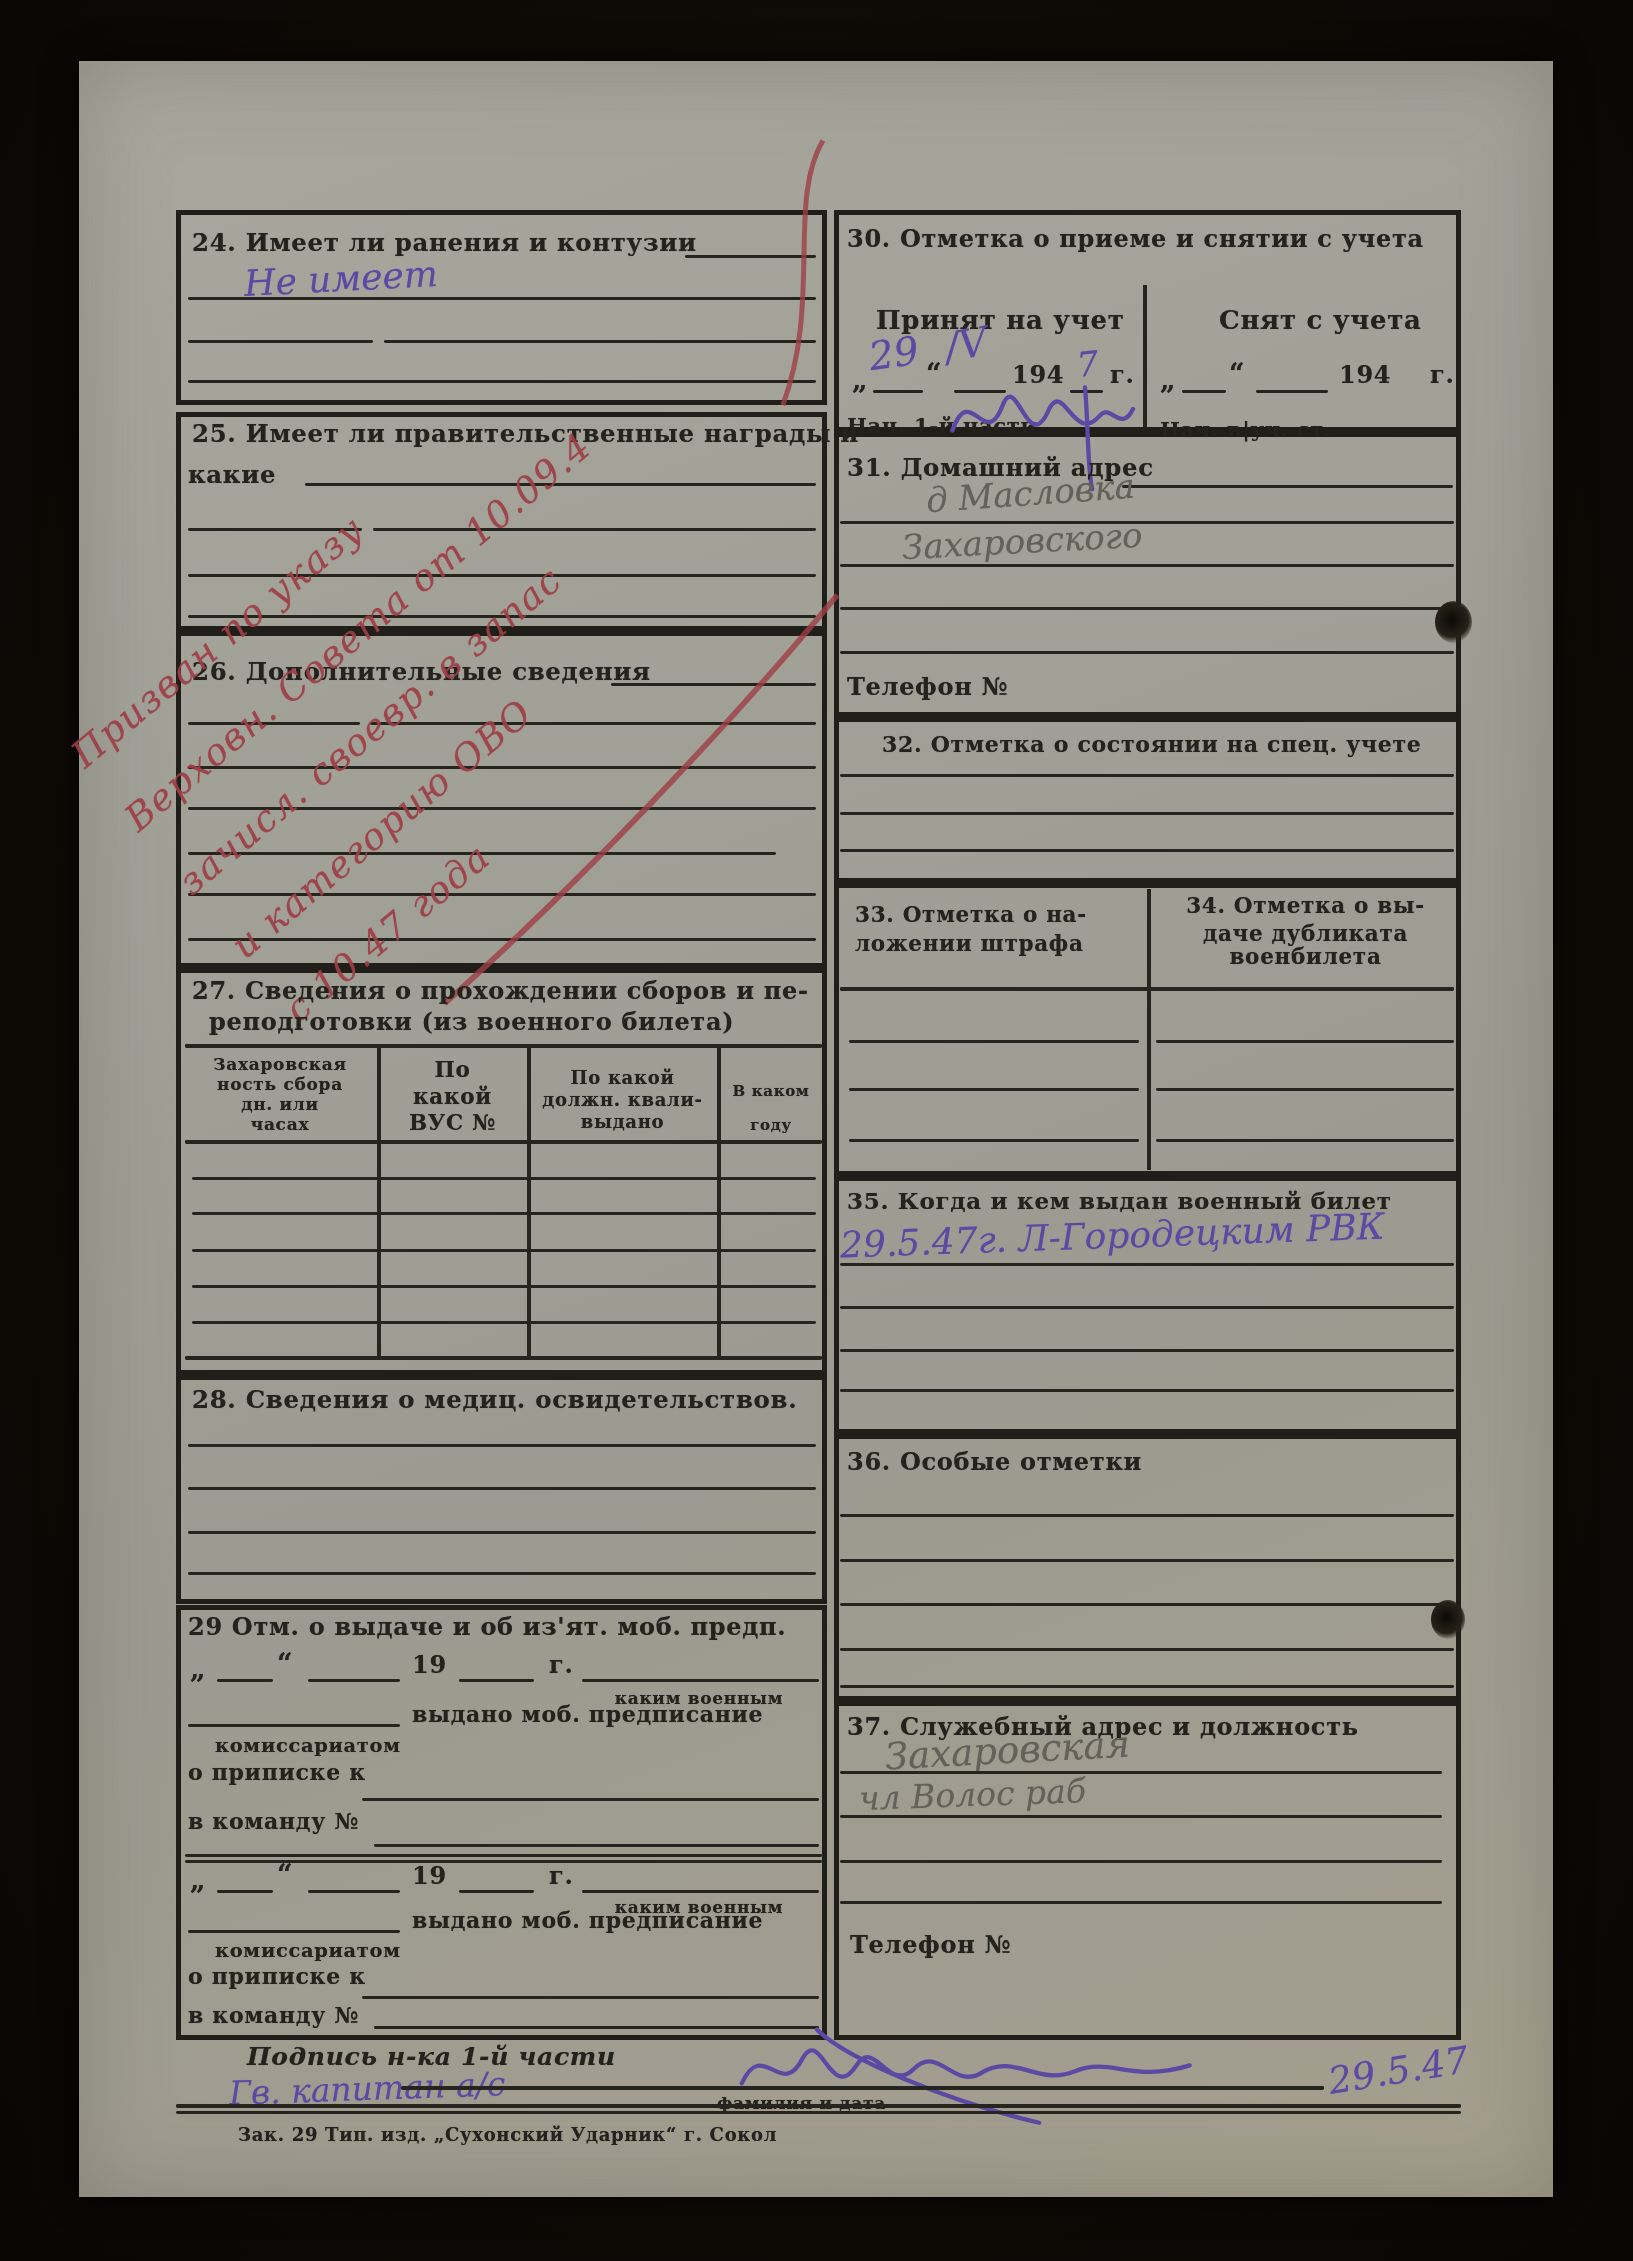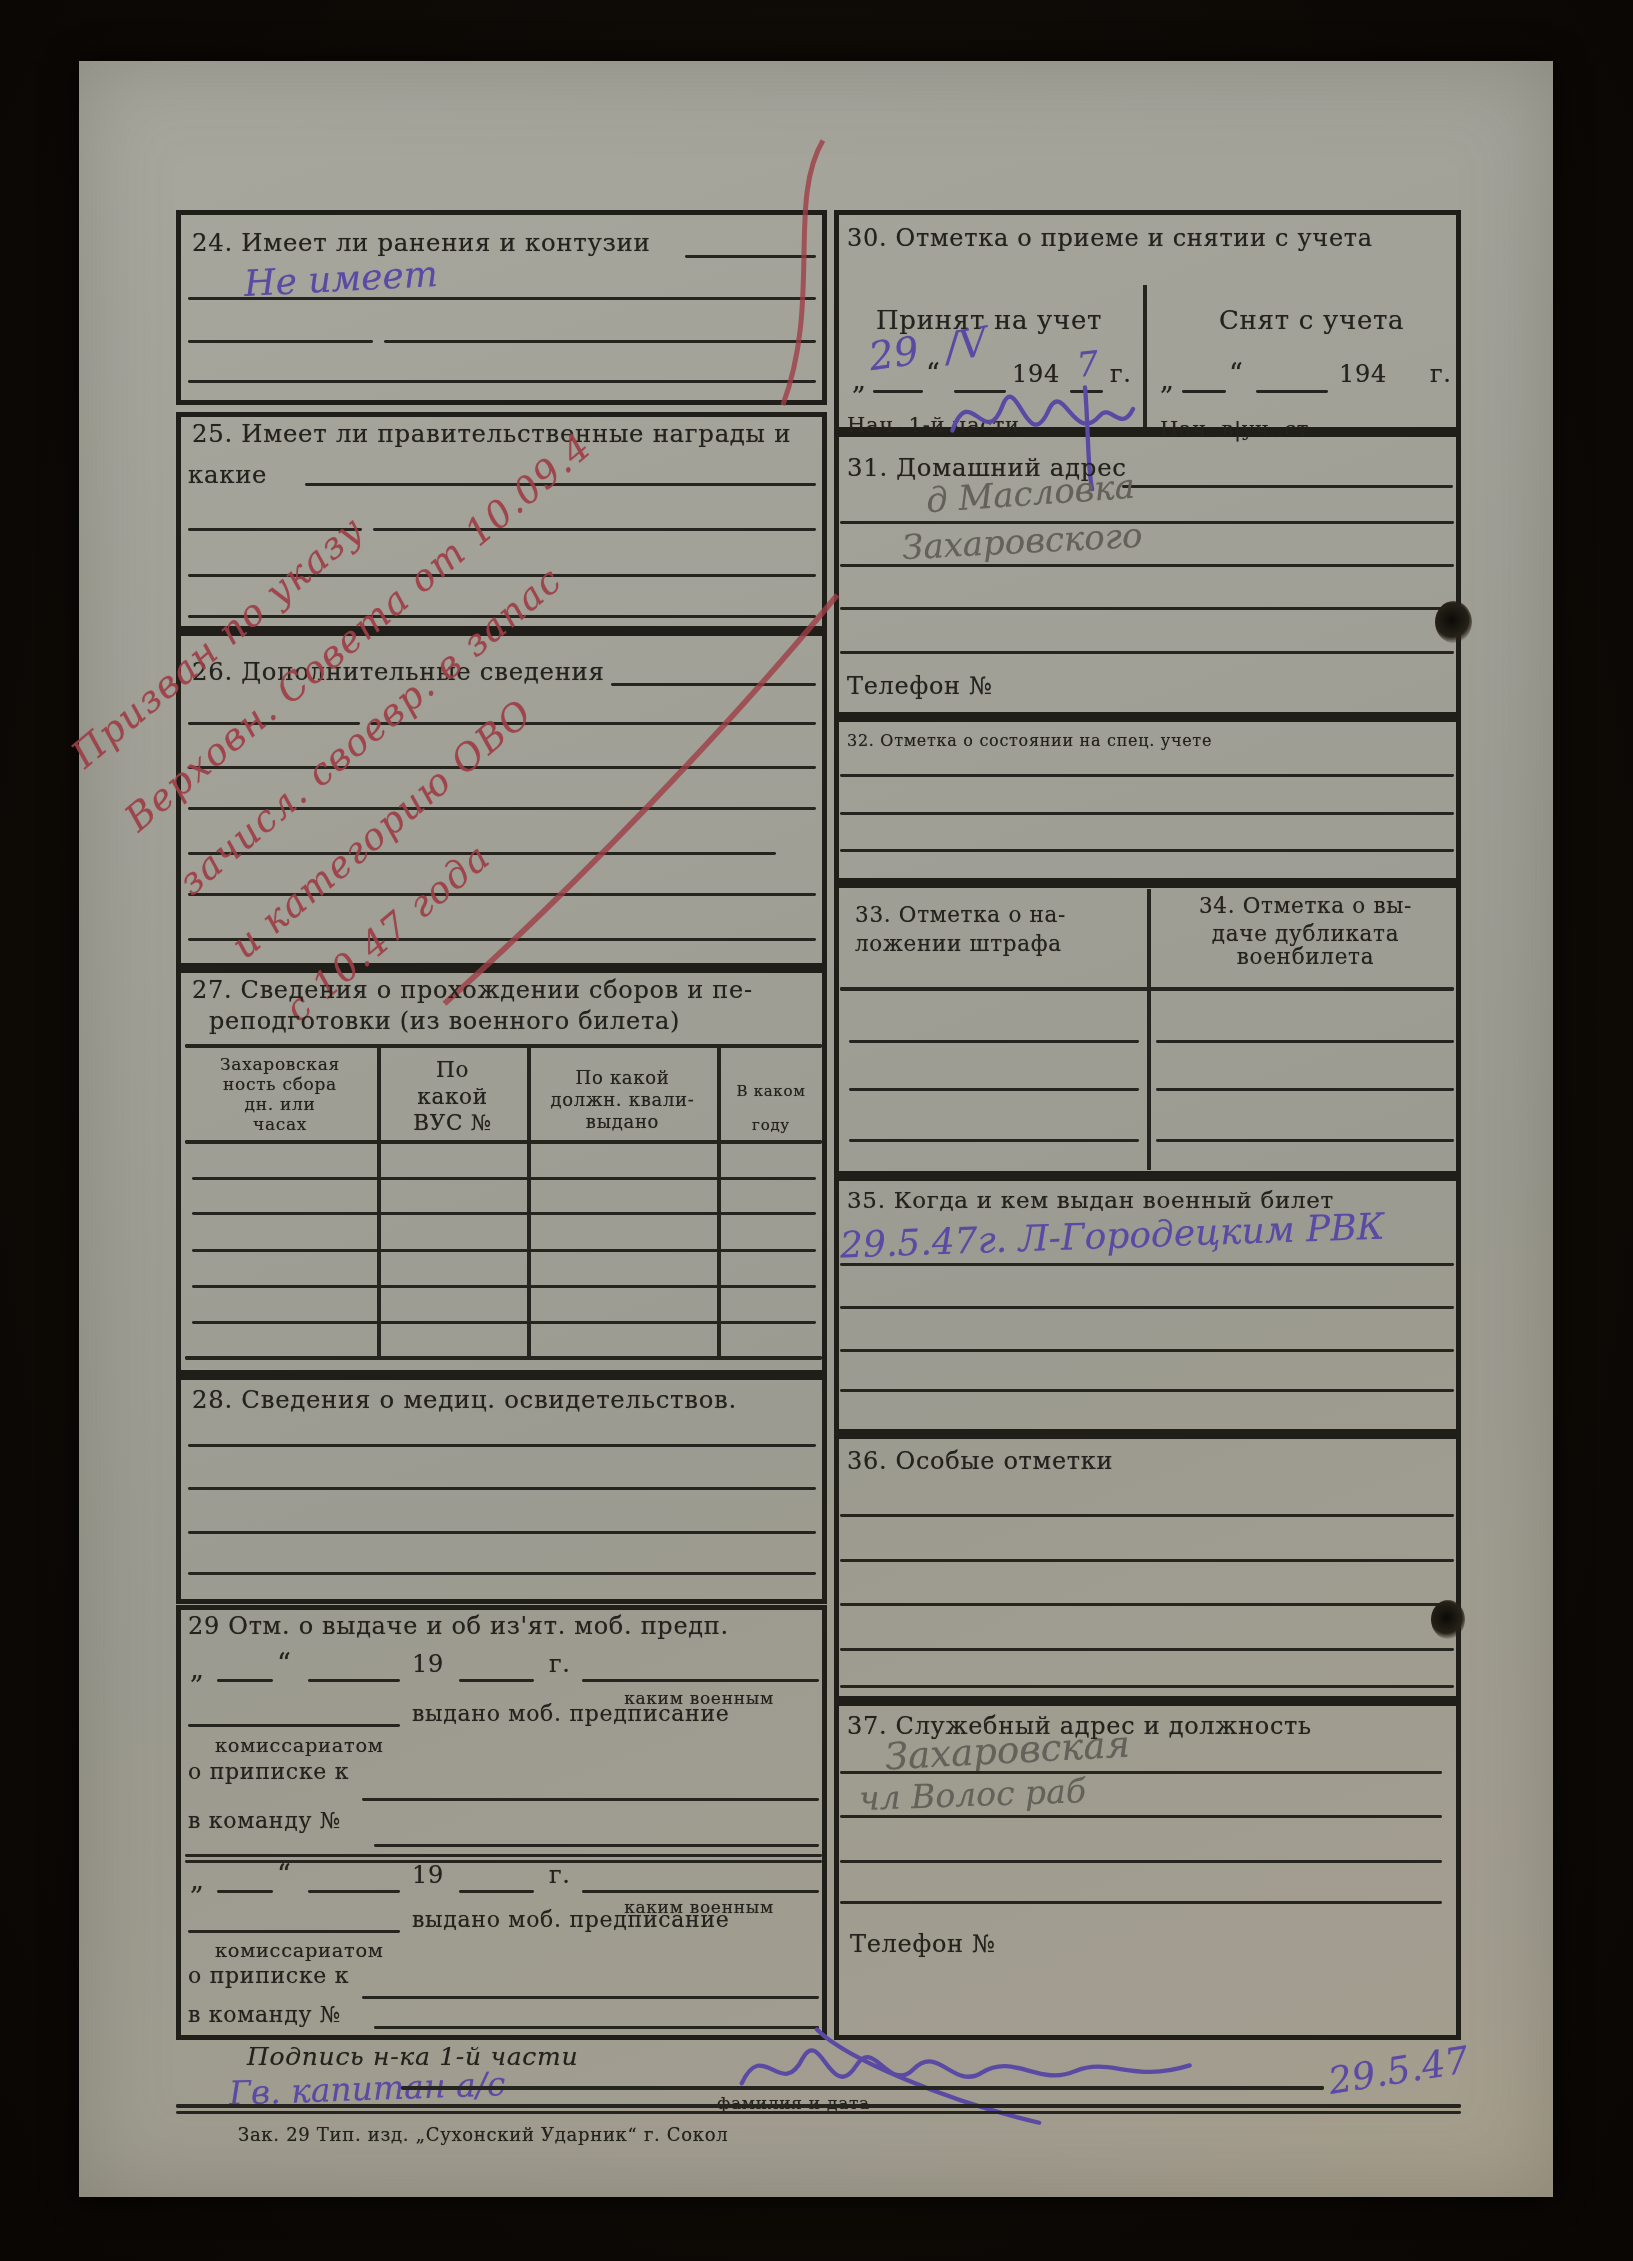--- a/index.html
+++ b/index.html
@@ -5,21 +5,21 @@
   html,body{margin:0;padding:0;width:1633px;height:2261px;overflow:hidden;}
   body{position:relative;background:radial-gradient(ellipse at 50% 45%, #1a140d 0%, #0e0a06 60%, #090604 100%);
        font-family:"DejaVu Serif", serif;}
   #paper{position:absolute;left:79px;top:61px;width:1474px;height:2136px;
          background:linear-gradient(160deg,#a8a79d 0%,#a2a198 30%,#9c9b91 60%,#a29d8f 90%,#a79f8c 100%);
          box-shadow:0 0 29px rgba(0,0,0,.8), inset 0 0 86px rgba(90,88,78,.35);}
   .box{position:absolute;border:5px solid #201e19;box-sizing:border-box;background:transparent;}
   .rule{position:absolute;height:2.9px;background:#26241f;border-radius:1.4px;}
   .rule.thick{height:4.3px;}
   .vrule{position:absolute;width:3.6px;background:#26241f;}
-  .p{position:absolute;font-weight:normal;color:#24221d;letter-spacing:0.7px;white-space:nowrap;
+  .p{position:absolute;font-weight:bold;color:#24221d;letter-spacing:0.7px;white-space:nowrap;
      text-shadow:0 0 0.7px rgba(32,30,25,.55);}
   .ctr{text-align:center;white-space:normal;}
   .pi{font-style:italic;}
   .hw{position:absolute;font-style:italic;color:#5b4aa4;white-space:nowrap;
       text-shadow:0 0 0.7px rgba(91,74,164,.4);}
   .pc{position:absolute;font-style:italic;color:#63615a;white-space:nowrap;
       text-shadow:0 0 0.7px rgba(80,78,70,.35);}
   .rednote{position:absolute;left:108px;top:430px;width:846px;transform:rotate(-40deg);
            transform-origin:45% 55%;}
   .rednote div{font-style:italic;font-weight:normal;color:rgba(158,62,70,.85);font-size:37px;
@@ -175,21 +175,21 @@
 <div class="p" style="left:847px;top:453px;font-size:24.4px">31. Домашний адрес</div>
 <div class="rule" style="left:1122px;top:485px;width:331px"></div>
 <div class="pc" style="left:926px;top:473px;font-size:34px;transform:rotate(-4deg)">д Масловка</div>
 <div class="rule" style="left:840px;top:521px;width:614px"></div>
 <div class="pc" style="left:902px;top:521px;font-size:34px;transform:rotate(-3deg)">Захаровского</div>
 <div class="rule" style="left:840px;top:564px;width:614px"></div>
 <div class="rule" style="left:840px;top:607px;width:614px"></div>
 <div class="rule" style="left:840px;top:651px;width:614px"></div>
 <div class="p" style="left:847px;top:672px;font-size:24px">Телефон №</div>
 
-<div class="p" style="left:847px;top:731px;font-size:16px">32. Отметка о состоянии на спец. учете</div>
+<div class="p" style="left:882px;top:731px;font-size:22px">32. Отметка о состоянии на спец. учете</div>
 <div class="rule" style="left:840px;top:774px;width:614px"></div>
 <div class="rule" style="left:840px;top:812px;width:614px"></div>
 <div class="rule" style="left:840px;top:849px;width:614px"></div>
 
 <div class="vrule" style="left:1147px;top:889px;height:281px"></div>
 <div class="p" style="left:855px;top:902px;font-size:21.5px">33. Отметка о на-</div>
 <div class="p" style="left:855px;top:931px;font-size:21.5px">ложении штрафа</div>
 <div class="p ctr" style="left:1157px;top:893px;width:297px;font-size:21.5px">34. Отметка о вы-</div>
 <div class="p ctr" style="left:1157px;top:921px;width:297px;font-size:21.5px">даче дубликата</div>
 <div class="p ctr" style="left:1157px;top:944px;width:297px;font-size:21.5px">военбилета</div>

